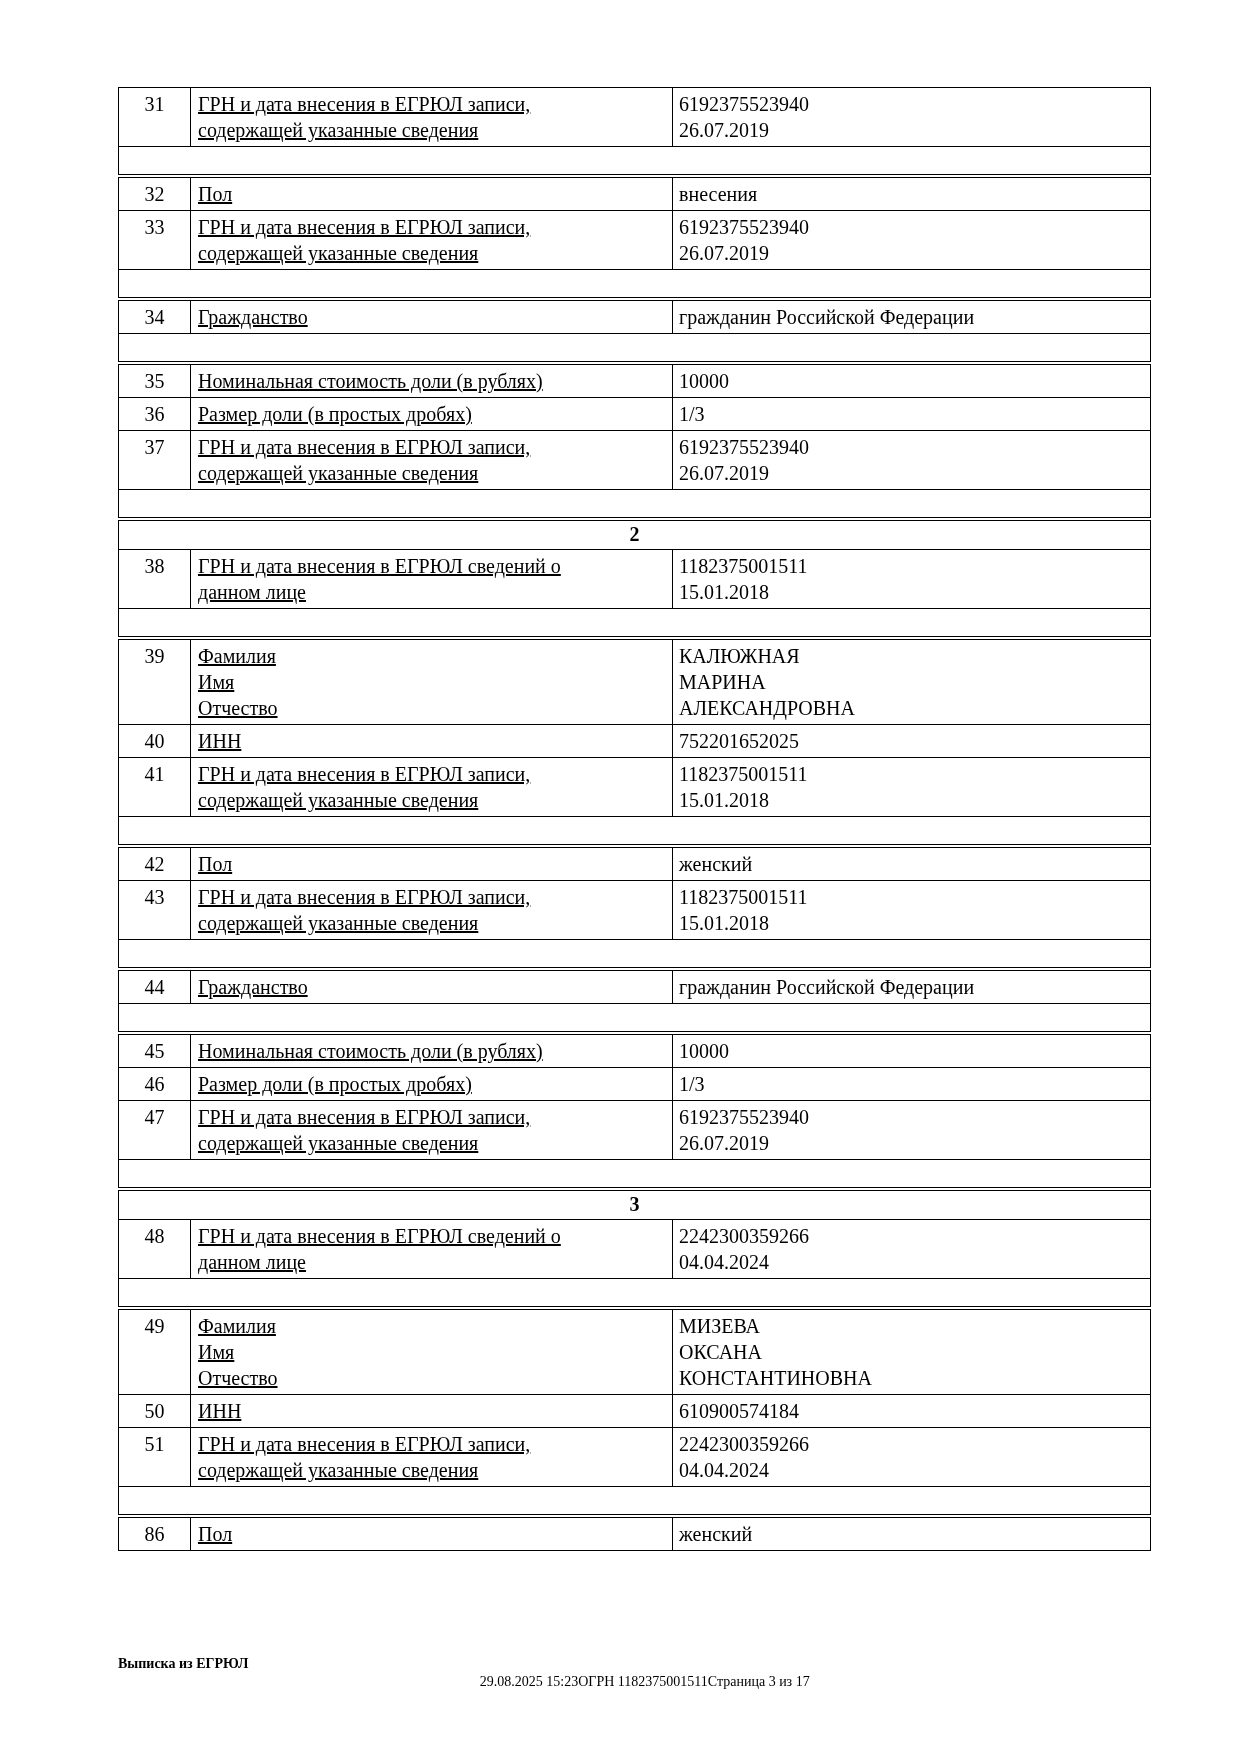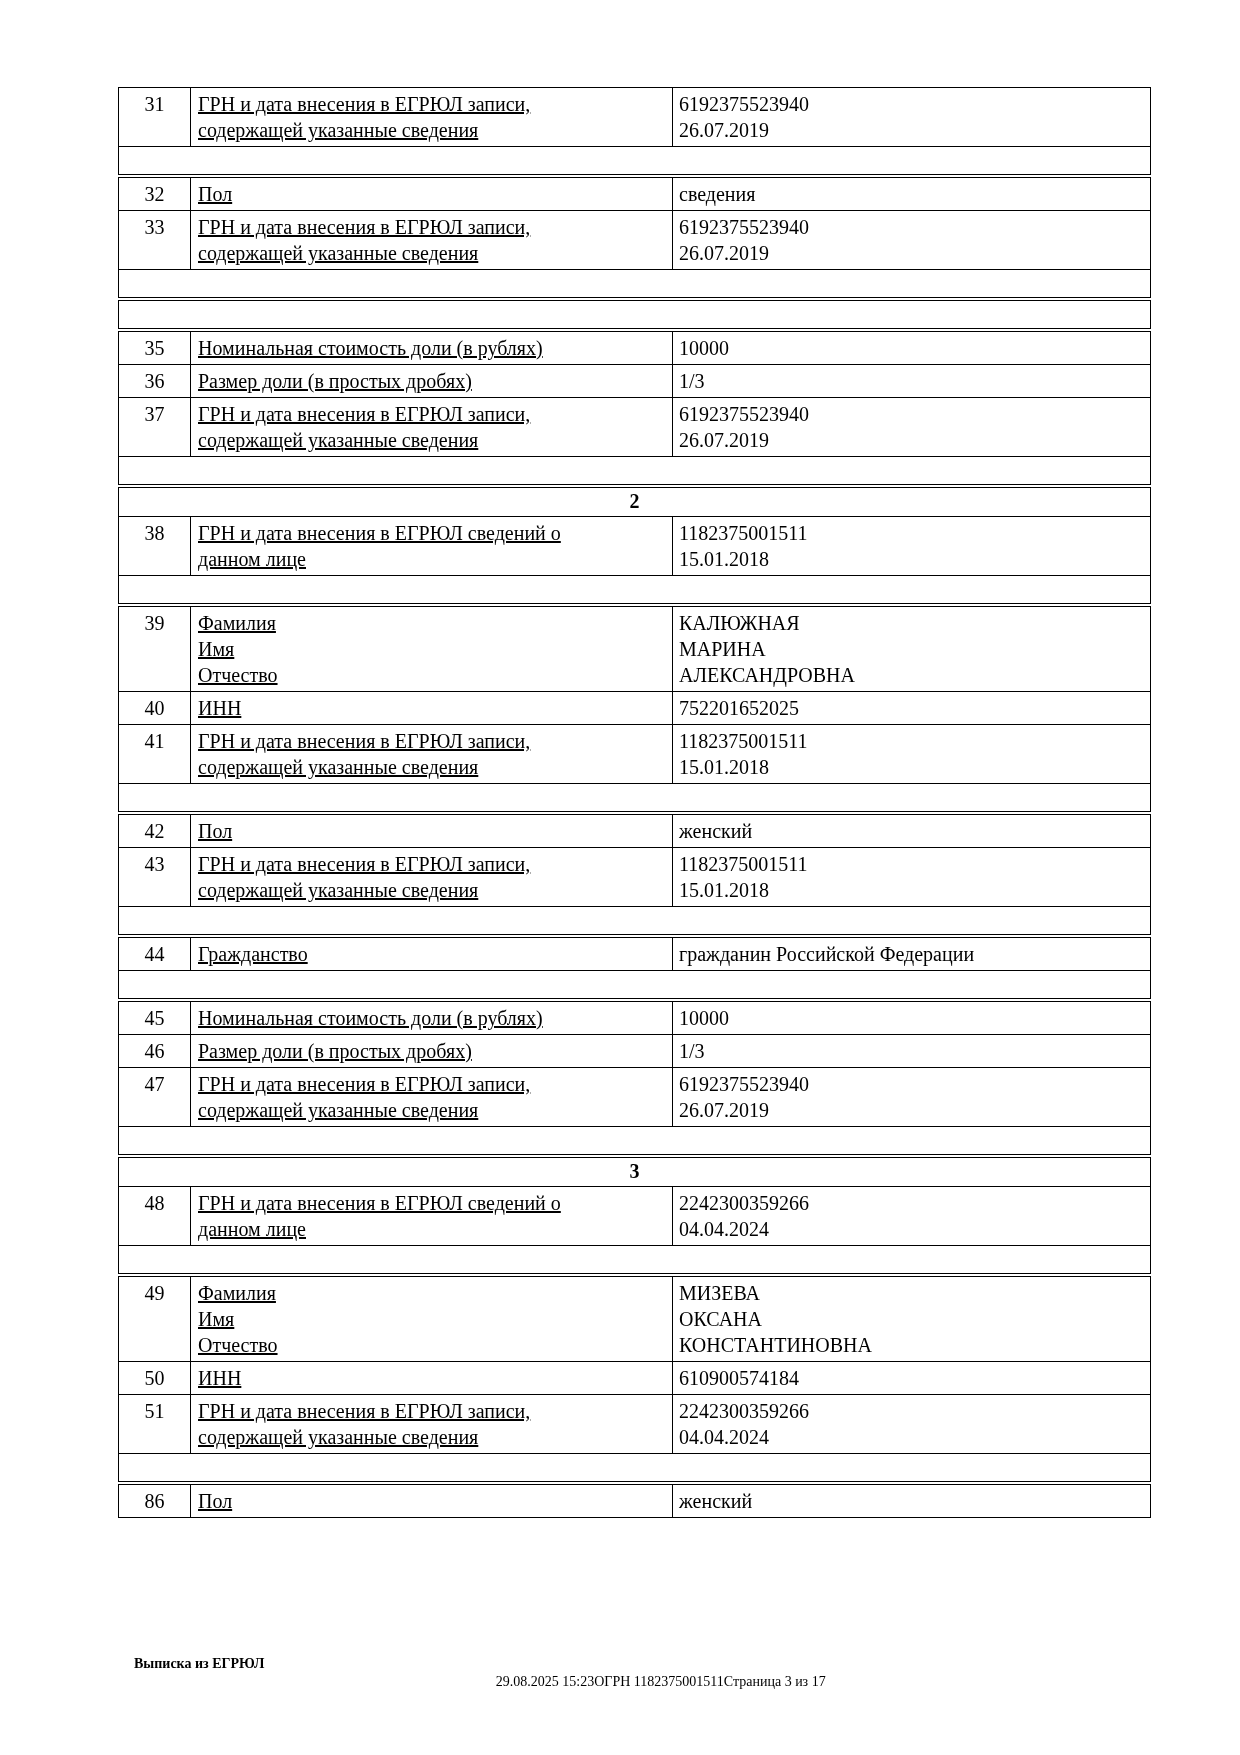--- a/index.html
+++ b/index.html
@@ -54,21 +54,21 @@
   }
   tr.section-row td {
     height: 22px;
     padding: 0 0 2px 0;
     text-align: center;
     font-weight: bold;
     vertical-align: middle;
   }
   .footer {
     position: absolute;
-    left: 134px;
+    left: 118px;
     top: 1655px;
     width: 1050px;
     font-size: 14px;
     line-height: 18px;
   }
   .footer-title {
     font-weight: bold;
   }
   .footer-line2 {
     display: grid;
@@ -107,41 +107,46 @@
       <table class="block">
         <colgroup>
           <col style="width: 72px;">
           <col style="width: 482px;">
           <col style="width: 478px;">
         </colgroup>
         <tbody>
           <tr class="data-row">
             <td class="num-cell">32</td>
             <td class="label-cell">Пол</td>
-            <td class="value-cell">сведения</td>
+            <td class="value-cell">внесения</td>
           </tr>
           <tr class="data-row">
             <td class="num-cell">33</td>
             <td class="label-cell">ГРН и дата внесения в ЕГРЮЛ записи,
 содержащей указанные сведения</td>
             <td class="value-cell">6192375523940
 26.07.2019</td>
           </tr>
           <tr class="spacer-row">
             <td colspan="3"></td>
           </tr>
         </tbody>
       </table>
       <table class="block">
         <colgroup>
           <col style="width: 72px;">
           <col style="width: 482px;">
           <col style="width: 478px;">
         </colgroup>
         <tbody>
+          <tr class="data-row">
+            <td class="num-cell">34</td>
+            <td class="label-cell">Гражданство</td>
+            <td class="value-cell">гражданин Российской Федерации</td>
+          </tr>
           <tr class="spacer-row">
             <td colspan="3"></td>
           </tr>
         </tbody>
       </table>
       <table class="block">
         <colgroup>
           <col style="width: 72px;">
           <col style="width: 482px;">
           <col style="width: 478px;">

